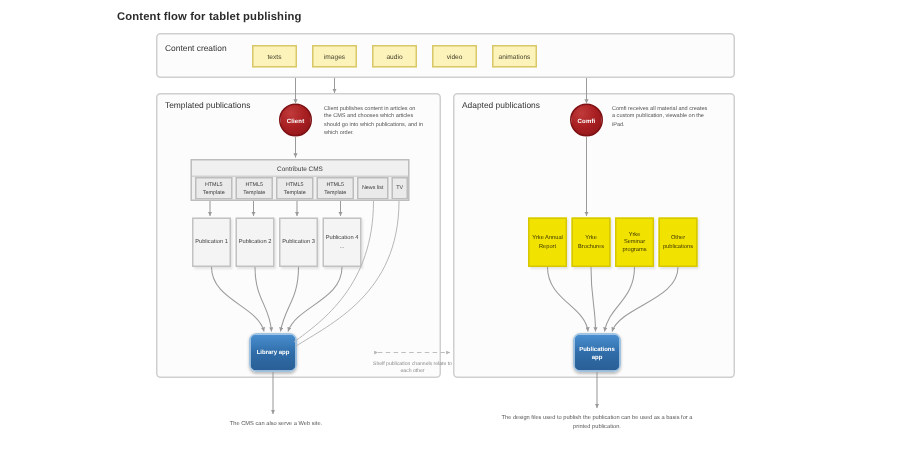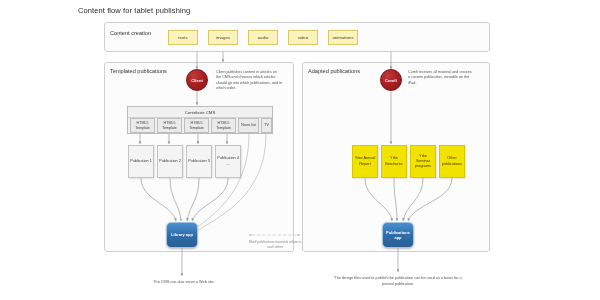--- a/index.html
+++ b/index.html
@@ -20,21 +20,21 @@
     position: absolute;
     left: 0; top: 0;
     width: 600px; height: 300px;
   }
 
   
   .doc-title {
     position: absolute;
     left: 78px; top: 6px;
     font-size: 7.5px;
-    font-weight: normal;
+    font-weight: bold;
     color: #2b2b2b;
     letter-spacing: 0.1px;
   }
 
   
   .panel {
     position: absolute;
     background: #fcfcfc;
     border: 1px solid #cfcfcf;
     border-radius: 3px;

